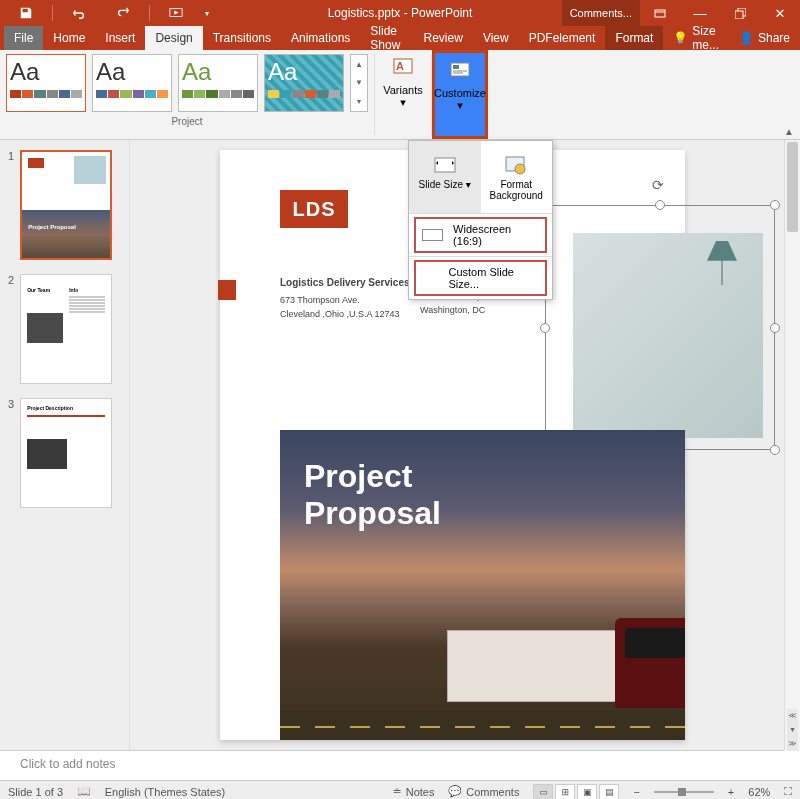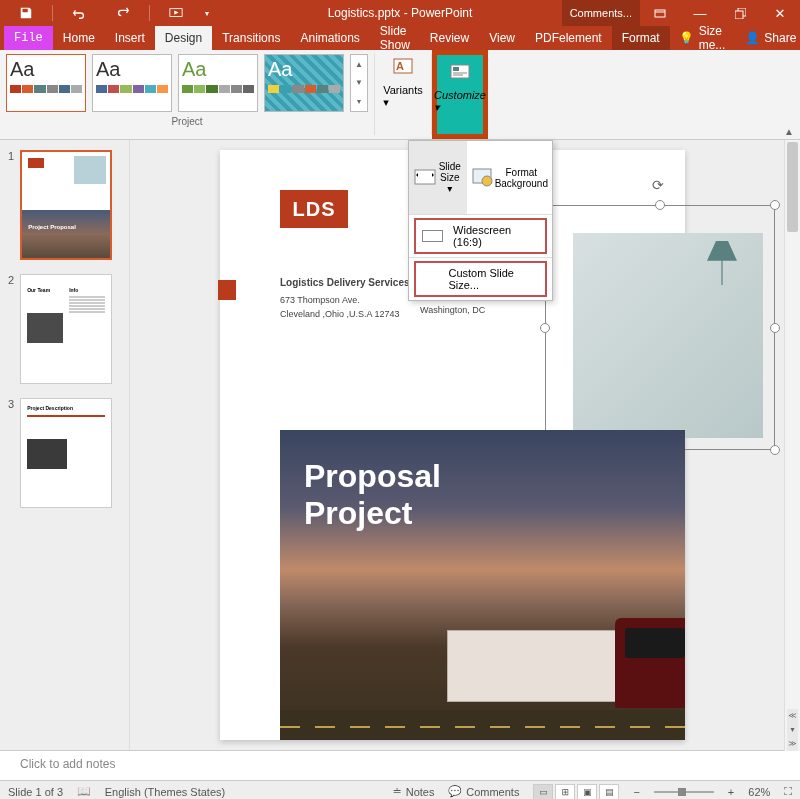--- a/index.html
+++ b/index.html
@@ -11,48 +11,48 @@
 .qat-btn { width: 40px; height: 26px; display: flex; align-items: center; justify-content: center; cursor: pointer; }
 .qat-sep { width: 1px; height: 16px; background: rgba(255,255,255,0.3); margin: 0 2px; }
 .title-center { position: absolute; left: 50%; transform: translateX(-50%); font-size: 12px; }
 .title-right { position: absolute; right: 0; display: flex; align-items: center; height: 100%; }
 .picture-tools { background: #933016; padding: 3px 8px; font-size: 11px; height: 100%; display: flex; align-items: center; }
 .win-btn { width: 40px; height: 26px; display: flex; align-items: center; justify-content: center; cursor: pointer; font-size: 13px; }
 
 
 .ribbon-tabs { height: 24px; background: #b83b1d; display: flex; align-items: flex-end; color: #fff; font-size: 12px; padding-left: 4px; }
 .tab { padding: 4px 10px; cursor: pointer; height: 24px; display: flex; align-items: center; }
-.tab.file { background: #d946ef; font-family: Liberation Mono, monospace; }
+.tab.file { background: #737373; }
 .tab.active { background: #f3f3f3; color: #333; }
 .tab.format { background: #933016; }
 .tab-spacer { flex: 1; }
 .tab.tell, .tab.share { display: flex; align-items: center; gap: 4px; }
 
 
 .ribbon { height: 90px; background: #f3f3f3; border-bottom: 1px solid #ccc; display: flex; position: relative; }
 .themes-group { display: flex; flex-direction: column; padding: 4px 6px; }
 .themes-row { display: flex; gap: 6px; }
 .theme-thumb { width: 80px; height: 58px; border: 1px solid #bbb; background: #fff; padding: 3px; display: flex; flex-direction: column; gap: 4px; cursor: pointer; }
 .theme-thumb.sel { border: 1px solid #d85c2c; }
-.theme-aa { font-size: 20px; font-weight: 300; }
+.theme-aa { font-size: 24px; font-weight: 300; }
 .theme-bar { height: 8px; display: flex; gap: 1px; }
 .theme-bar span { flex: 1; }
 .themes-drop { width: 18px; border: 1px solid #bbb; background: #fff; display: flex; flex-direction: column; justify-content: space-around; align-items: center; font-size: 8px; color: #666; cursor: pointer; }
 .group-label { text-align: center; color: #666; font-size: 10px; margin-top: 4px; }
 .group-sep { width: 1px; background: #ddd; margin: 4px 0; }
 .small-group { display: flex; flex-direction: column; align-items: center; justify-content: flex-start; padding: 6px 8px; cursor: pointer; width: 56px; }
 .small-group .icon { width: 24px; height: 24px; margin-bottom: 4px; display: flex; align-items: center; justify-content: center; }
-.small-group.active { background: #14b8a6; border: 5px solid #c2410c; font-style: italic; }
-.small-label { font-size: 11px; text-align: left; line-height: 1.1; }
+.small-group.active { background: #3b82f6; border: 3px solid #c2410c; }
+.small-label { font-size: 11px; text-align: center; line-height: 1.1; }
 .ribbon-collapse { position: absolute; right: 6px; bottom: 2px; font-size: 10px; color: #666; cursor: pointer; }
 
 
 .customize-panel { position: absolute; top: 140px; left: 408px; width: 145px; background: #fff; border: 1px solid #bbb; box-shadow: 2px 2px 6px rgba(0,0,0,0.2); z-index: 50; }
 .panel-top { display: flex; border-bottom: 1px solid #ddd; }
-.panel-tool { flex: 1; display: flex; flex-direction: row; align-items: center; padding: 20px 4px; cursor: pointer; }
+.panel-tool { flex: 1; display: flex; flex-direction: column; align-items: center; padding: 12px 4px; cursor: pointer; }
 .panel-tool.active { background: #e8e8e8; }
 .panel-tool .icon { width: 24px; height: 24px; margin-bottom: 2px; display: flex; align-items: center; justify-content: center; }
 .panel-tool-label { font-size: 10px; text-align: center; line-height: 1.1; }
 .panel-item { display: flex; align-items: center; padding: 5px 8px; gap: 10px; cursor: pointer; font-size: 11px; }
 .panel-item.highlighted { border: 2px solid #c0504d; margin: 3px 5px; padding: 4px 6px; }
 .panel-ratio { width: 18px; height: 13px; border: 1px solid #888; }
 .panel-ratio.wide { width: 22px; height: 12px; }
 .panel-sep { height: 1px; background: #ddd; margin: 2px 0; }
 
 
@@ -370,22 +370,22 @@
         <div class="handle tr"></div>
         <div class="handle ml"></div>
         <div class="handle mr"></div>
         <div class="handle bl"></div>
         <div class="handle bm"></div>
         <div class="handle br"></div>
       </div>
 
       <div class="hero">
         <div class="hero-title">
+          <div>Project</div>
           <div>Proposal</div>
-          <div>Project</div>
         </div>
         <div class="road"></div>
         <div class="road-line"></div>
         <div class="truck">
           <div class="truck-trailer"></div>
           <div class="truck-cab"></div>
         </div>
       </div>
     </div>
   </div>

